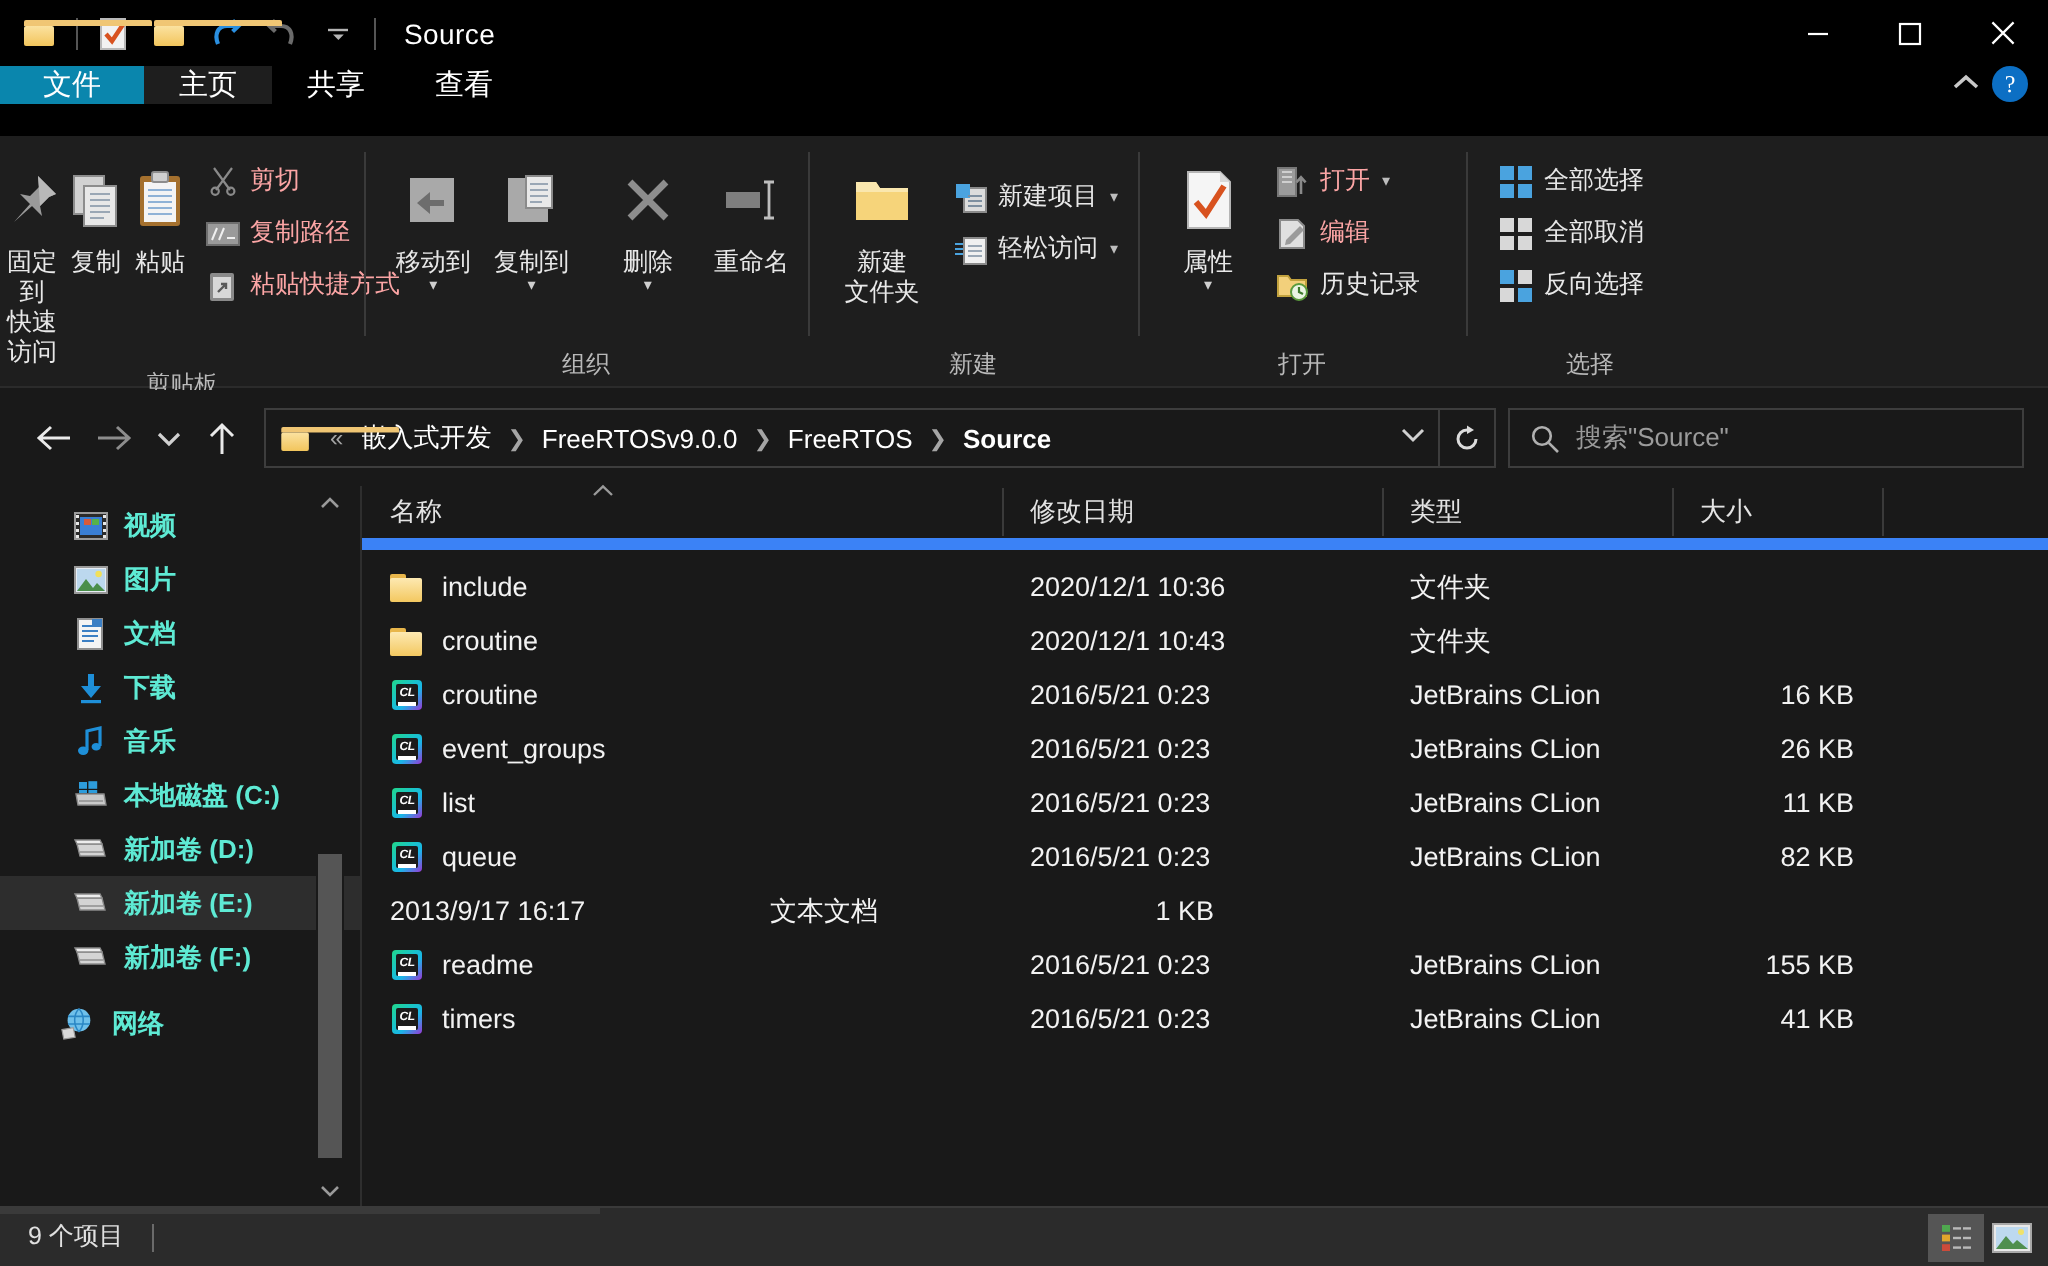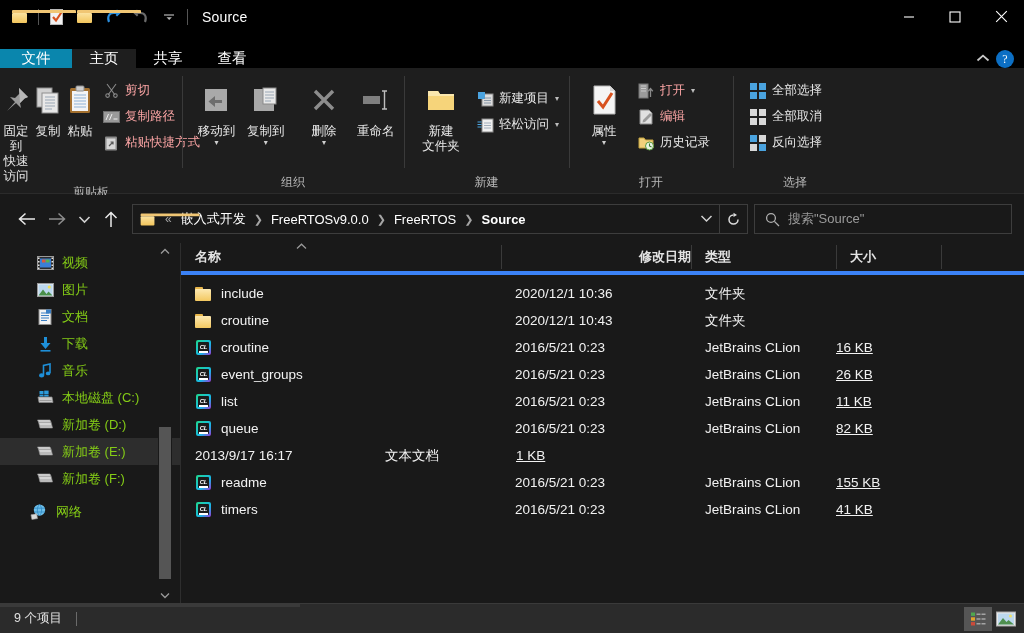--- a/index.html
+++ b/index.html
@@ -52,21 +52,21 @@
   .folder .body {
     position: absolute; left: 0; top: 2.5px; width: 15px; height: 10.5px;
     background: linear-gradient(#fbe2a0, #f2c55c);
     border-radius: 1px;
   }
   .folder.sm { transform: scale(0.92); }
 
   
   .tabstrip {
     position: absolute; top: 33px; left: 0; width: 1024px; height: 35px;
-    background: #000000; display: flex; align-items: flex-end;
+    background: #000000; display: flex; align-items: flex-start;
   }
   .tab {
     display: flex; align-items: center; justify-content: center;
     font-size: 14.5px; color: #ffffff; padding: 0 17px; min-width: 64px;
     cursor: default;
   }
   .tab.file { background: #0a86ad; color: #ffffff; min-width: 72px; }
   .tab.active { background: #1e1e1e; }
   .tabstrip-right {
     margin-left: auto; display: flex; align-items: center; gap: 6px;
@@ -169,64 +169,64 @@
   .navpane {
     width: 180px; height: 360px; background: #191919;
     position: relative; overflow: hidden;
   }
   .nav-list { padding-top: 6px; }
   .nav-item {
     display: flex; align-items: center; height: 27px; padding-left: 36px; gap: 8px;
   }
   .nav-item.indent2 { padding-left: 30px; }
   .nav-item.selected { background: #2d2d2d; }
-  .nav-item .nlabel { font-size: 13px; color: #84cc16; white-space: nowrap; }
+  .nav-item .nlabel { font-size: 13px; color: #5eead4; white-space: nowrap; font-weight: bold; }
   .nav-ico { width: 18px; height: 18px; display:flex; align-items:center; justify-content:center; flex: 0 0 18px;}
 
   .nav-scroll {
     position: absolute; right: 8px; top: 0; width: 14px; height: 360px;
     background: #191919;
   }
   .nav-scroll .arw {
     height: 16px; display:flex; align-items:center; justify-content:center;
     color:#8e8e8e; font-size: 9px;
   }
   .nav-scroll .thumb {
     position: absolute; left: 1px; width: 12px; top: 184px; height: 152px;
     background: #555555;
   }
   .pane-split { width: 1px; background: #2e2e2e; }
 
   .filepane { flex: 1; background: #191919; position: relative; }
   .colhead {
     display: flex; height: 32px; align-items: center;
-    border-bottom: 4px solid #3b82f6; position: relative; font-weight: bold;
+    border-bottom: 6px solid #3b82f6; position: relative;
   }
   .col {
     font-size: 13px; color: #e3e3e3; height: 32px; display: flex;
     align-items: center; padding-left: 14px; position: relative;
   }
   .col + .col::before {
     content: ""; position: absolute; left: 0; top: 4px; bottom: 4px; width: 1px; background: #3a3a3a;
   }
   .col.c-name { width: 320px; }
-  .col.c-date { width: 190px; justify-content: flex-end; }
+  .col.c-date { width: 190px; }
   .col.c-type { width: 145px; }
   .col.c-size { width: 105px; }
   .col.c-end { width: 60px; }
   .sortmark {
     position: absolute; left: 115px; top: 1px; color: #9a9a9a; font-size: 9px;
   }
   .rows { padding-top: 5px; }
   .frow { display: flex; align-items: center; height: 27px; }
   .fcell { font-size: 13.5px; color: #f2f2f2; }
   .fcell.name { width: 320px; display: flex; align-items: center; gap: 9px; padding-left: 14px; }
   .fcell.date { width: 190px; padding-left: 14px; }
   .fcell.type { width: 145px; padding-left: 14px; }
-  .fcell.size { width: 105px; padding-right: 14px; text-align: left; text-decoration: underline; }
+  .fcell.size { width: 105px; padding-right: 14px; text-align: right; }
 
   
   .clion {
     width: 17px; height: 17px; position: relative; flex: 0 0 17px;
   }
   .clion .bk {
     position: absolute; inset: 1px;
     background: linear-gradient(135deg,#21d789 0%,#19c4c8 38%,#1ab5e8 62%,#9b37d6 100%);
     border-radius: 2px;
   }

